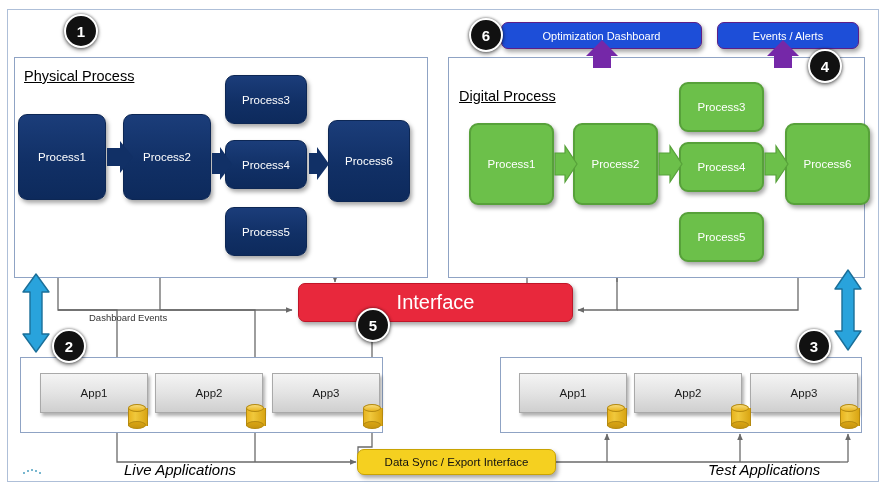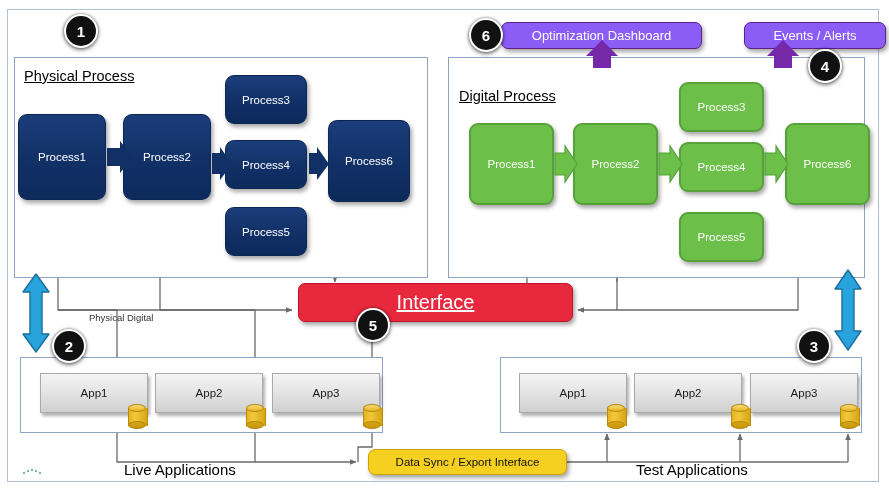--- a/index.html
+++ b/index.html
@@ -42,33 +42,33 @@
             background:linear-gradient(180deg,#f7dc7a 0%,#e8b41f 100%);
             border:1px solid #b58a10;box-sizing:border-box;}
   .db .botE{position:absolute;left:0;top:17px;width:18px;height:8px;border-radius:50%;
             background:linear-gradient(180deg,#d9a513 0%,#c79510 100%);
             border:1px solid #b58a10;box-sizing:border-box;}
 
   
   .pill{position:absolute;border-radius:7px;box-sizing:border-box;
         display:flex;align-items:center;justify-content:center;
         box-shadow:2px 3px 4px rgba(0,0,0,.35);}
-  .pill.purple{background:#8b5cf6;border:1px solid #5d1f86;color:#fff;font-size:13px;}
-  .pill.red{background:#e8283c;border:1.5px solid #c01528;color:#fff;font-size:20px;text-decoration:underline;}
+  .pill.purple{background:#1d4ed8;border:1px solid #5d1f86;color:#fff;font-size:11px;}
+  .pill.red{background:#e8283c;border:1.5px solid #c01528;color:#fff;font-size:20px;}
   .pill.yellow{background:#f5d020;border:1.5px solid #c9a302;color:#111;font-size:11.5px;}
 
   
   .badge{position:absolute;width:30px;height:30px;border-radius:50%;
          background:#111;border:2.5px solid #fff;
          box-shadow:0 0 3px rgba(0,0,0,.55), 0 2px 4px rgba(0,0,0,.45);
          color:#fff;font-size:15px;font-weight:bold;
          display:flex;align-items:center;justify-content:center;}
 
   
-  .blabel{position:absolute;font-size:15px;color:#000;white-space:nowrap;}
+  .blabel{position:absolute;font-size:15px;color:#000;white-space:nowrap;font-style:italic;}
   .slabel{position:absolute;font-size:9.5px;color:#333;white-space:nowrap;}
 
   .svgl{position:absolute;left:0;top:0;width:889px;height:489px;
         pointer-events:none;overflow:visible;}
 </style>
 </head>
 <body>
 
 <div id="stage">
 
@@ -154,32 +154,32 @@
 
   <svg class="svgl">
     <g fill="#6cc04a" stroke="#57a13a" stroke-width="1.2">
       <path d="M555,153 L565,153 L565,146 L577,164 L565,182 L565,175 L555,175 z"></path>
       <path d="M659,153 L670,153 L670,146 L682,164 L670,182 L670,175 L659,175 z"></path>
       <path d="M765,153 L776,153 L776,146 L788,164 L776,182 L776,175 L765,175 z"></path>
     </g>
   </svg>
 
   <div class="pill purple" style="left:501px;top:22px;width:201px;height:27px;">Optimization  Dashboard</div>
-  <div class="pill purple" style="left:744px;top:22px;width:142px;height:27px;">Events / Alerts</div>
+  <div class="pill purple" style="left:717px;top:22px;width:142px;height:27px;">Events / Alerts</div>
 
   <svg class="svgl">
     <g fill="#7528a8">
       <path d="M593,68 L593,56 L586,56 L602,40 L618,56 L611,56 L611,68 z"></path>
       <path d="M774,68 L774,56 L767,56 L783,40 L799,56 L792,56 L792,68 z"></path>
     </g>
   </svg>
 
   <div class="pill red" style="left:298px;top:283px;width:275px;height:39px;">Interface</div>
 
-  <div class="slabel" style="left:89px;top:312px;">Physical Digital</div>
+  <div class="slabel" style="left:89px;top:312px;">Dashboard Events</div>
 
   <svg class="svgl">
     <g fill="#29a3dc" stroke="#1a6f99" stroke-width="1.4" stroke-linejoin="round">
       <path d="M36,274 L49,292 L42,292 L42,334 L49,334 L36,352 L23,334 L30,334
                L30,292 L23,292 z"></path>
       <path d="M848,270 L861,289 L854,289 L854,331 L861,331 L848,350 L835,331 L842,331
                L842,289 L835,289 z"></path>
     </g>
   </svg>
 
@@ -222,23 +222,23 @@
     <div class="body"></div>
       <div class="botE"></div>
       <div class="topE"></div>
   </div>
   <div class="db" style="left:840px;top:404px;">
     <div class="body"></div>
       <div class="botE"></div>
       <div class="topE"></div>
   </div>
 
-  <div class="blabel" style="left:636px;top:461px;">Test Applications</div>
-
-  <div class="pill yellow" style="left:368px;top:449px;width:199px;height:26px;">Data Sync / Export Interface</div>
+  <div class="blabel" style="left:708px;top:461px;">Test Applications</div>
+
+  <div class="pill yellow" style="left:357px;top:449px;width:199px;height:26px;">Data Sync / Export Interface</div>
 
   <div class="badge" style="left:64px;top:14px;">1</div>
   <div class="badge" style="left:52px;top:329px;">2</div>
   <div class="badge" style="left:797px;top:329px;">3</div>
   <div class="badge" style="left:808px;top:49px;">4</div>
   <div class="badge" style="left:356px;top:308px;">5</div>
   <div class="badge" style="left:469px;top:18px;">6</div>
 
   <svg class="svgl">
     <g fill="#4c9fbf">

